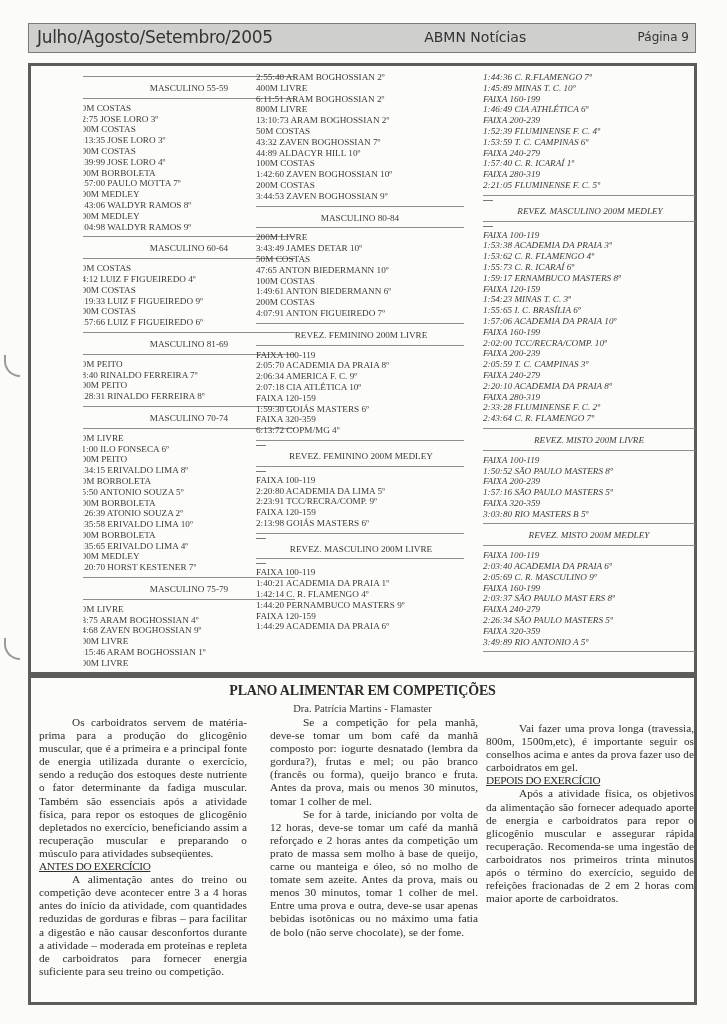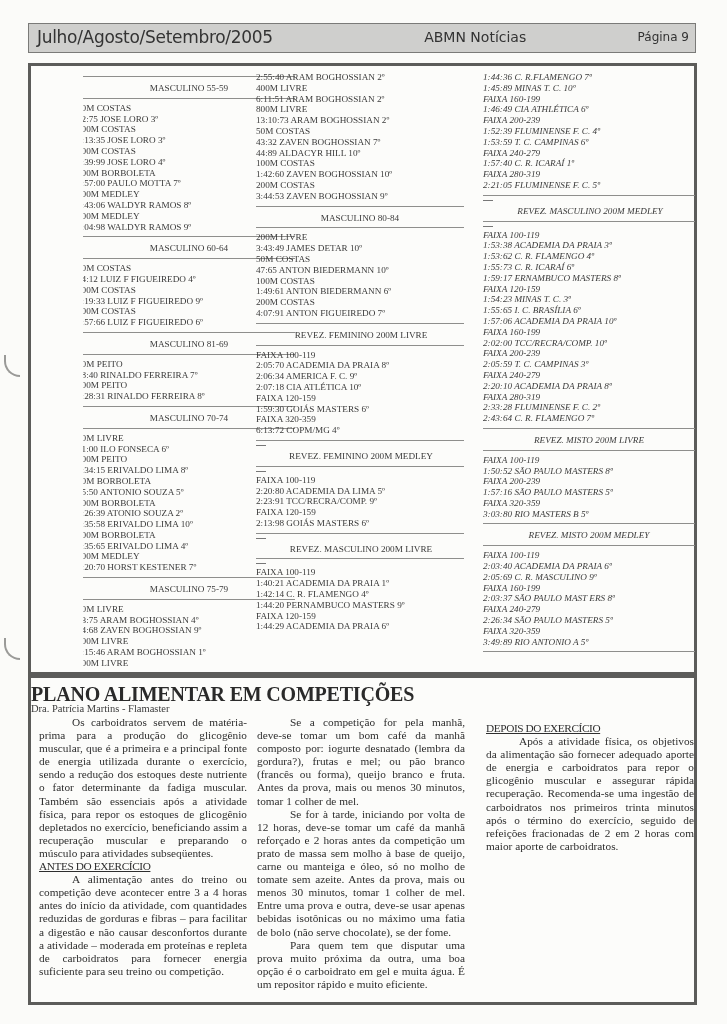--- a/index.html
+++ b/index.html
@@ -32,35 +32,35 @@
   .rule { height: 1px; background: #8e8e8c; margin: 4px 0 4px 0; }
   .sec-title { text-align: center; font-size: 9.2px; padding: 2px 0 0 0; }
   .sec-title.left { text-align: center; padding-left: 2px; }
   .dash { width: 10px; height: 1px; background: #777; margin: 3px 0 3px 0; }
 
   .article-box {
     position: absolute; left: 28px; top: 675px; width: 669px; height: 330px;
     border: 3px solid #5c5c5a; background: #fcfcfa;
   }
   .article-title {
-    position: absolute; left: 0; top: 5px; width: 100%; 
-    font-weight: bold; font-size: 20px; letter-spacing: -0.2px; color: #2a2a2a;
+    position: absolute; left: 0; top: 5px; width: 100%; text-align: center;
+    font-weight: bold; font-size: 14px; letter-spacing: -0.2px; color: #2a2a2a;
   }
   .article-author {
-    position: absolute; left: 0; top: 25px; width: 100%; 
+    position: absolute; left: 0; top: 25px; width: 100%; text-align: center;
     font-size: 10.5px; color: #3a3a3a; font-family: Liberation Serif, serif;
   }
   .acol {
     position: absolute; top: 38px; width: 208px; font-size: 11.3px; line-height: 13.1px;
     text-align: justify; color: #2e2e2e;
   }
   .acol p { text-indent: 33px; }
   .acol .sub { text-decoration: underline; text-indent: 0; letter-spacing: -0.4px; }
   .acol1 { left: 8px; }
-  .acol2 { left: 226px; }
+  .acol2 { left: 239px; }
   .acol3 { left: 455px; top: 44px; }
 
   .binder { position: absolute; width: 16px; height: 22px; border-left: 2px solid #9a9a98;
     border-bottom: 2px solid #9a9a98; border-radius: 0 0 0 16px; }
 </style>
 </head>
 <body>
 
 <div class="header">
   <span class="date">Julho/Agosto/Setembro/2005</span>
@@ -252,19 +252,19 @@
   <div class="article-author">Dra. Patrícia Martins - Flamaster</div>
 
   <div class="acol acol1">
     <p>Os carboidratos servem de matéria-prima para a produção do glicogênio muscular, que é a primeira e a principal fonte de energia utilizada durante o exercício, sendo a redução dos estoques deste nutriente o fator determinante da fadiga muscular. Também são essenciais após a atividade física, para repor os estoques de glicogênio depletados no exercício, beneficiando assim a recuperação muscular e preparando o músculo para atividades subseqüentes.</p>
     <p class="sub">ANTES DO EXERCÍCIO</p>
     <p>A alimentação antes do treino ou competição deve acontecer entre 3 a 4 horas antes do início da atividade, com quantidades reduzidas de gorduras e fibras – para facilitar a digestão e não causar desconfortos durante a atividade – moderada em proteínas e repleta de carboidratos para fornecer energia suficiente para seu treino ou competição.</p>
   </div>
   <div class="acol acol2">
     <p>Se a competição for pela manhã, deve-se tomar um bom café da manhã composto por: iogurte desnatado (lembra da gordura?), frutas e mel; ou pão branco (francês ou forma), queijo branco e fruta. Antes da prova, mais ou menos 30 minutos, tomar 1 colher de mel.</p>
     <p>Se for à tarde, iniciando por volta de 12 horas, deve-se tomar um café da manhã reforçado e 2 horas antes da competição um prato de massa sem molho à base de queijo, carne ou manteiga e óleo, só no molho de tomate sem azeite. Antes da prova, mais ou menos 30 minutos, tomar 1 colher de mel. Entre uma prova e outra, deve-se usar apenas bebidas isotônicas ou no máximo uma fatia de bolo (não serve chocolate), se der fome.</p>
-    <p>Para quem tem que disputar uma prova muito próxima da outra, uma boa opção é o carboidrato em gel e muita água. É um repositor rápido e muito eficiente.</p>
   </div>
   <div class="acol acol3">
+    <p>Vai fazer uma prova longa (travessia, 800m, 1500m,etc), é importante seguir os conselhos acima e antes da prova fazer uso de carboidratos em gel.</p>
     <p class="sub">DEPOIS DO EXERCÍCIO</p>
     <p>Após a atividade física, os objetivos da alimentação são fornecer adequado aporte de energia e carboidratos para repor o glicogênio muscular e assegurar rápida recuperação. Recomenda-se uma ingestão de carboidratos nos primeiros trinta minutos após o término do exercício, seguido de refeições fracionadas de 2 em 2 horas com maior aporte de carboidratos.</p>
   </div>
 </div>
 
 </body></html>

